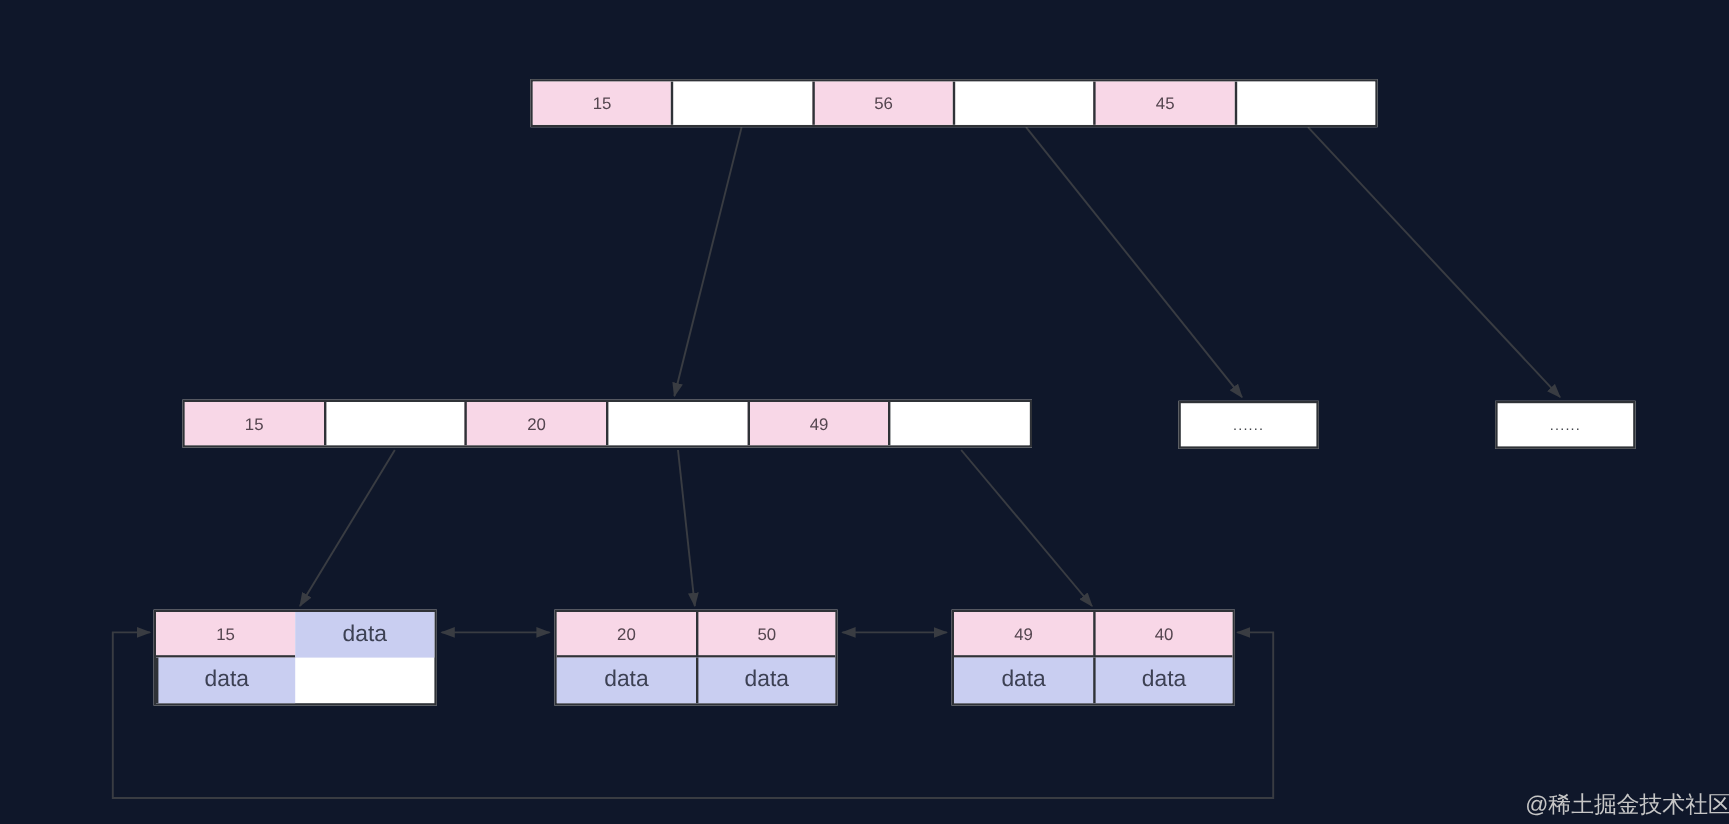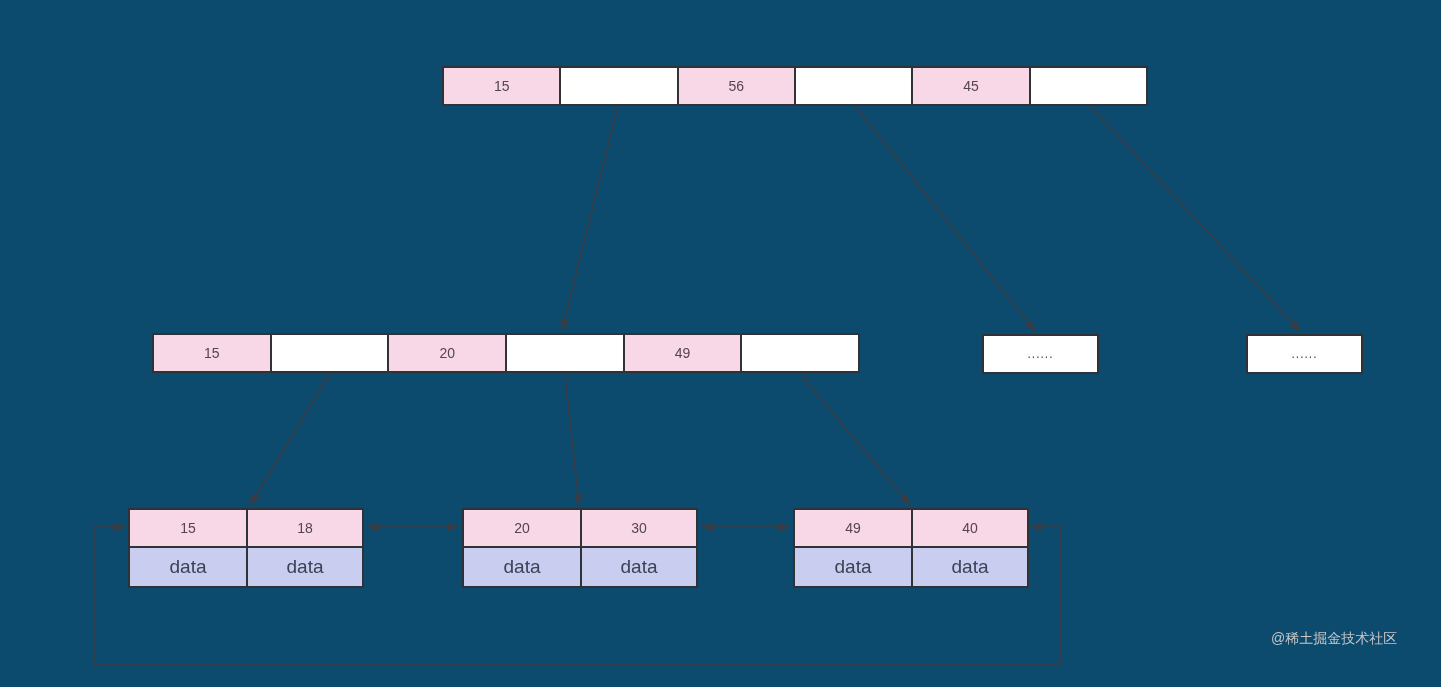--- a/index.html
+++ b/index.html
@@ -1,20 +1,20 @@
 <!DOCTYPE html>
 <html><head>
 <meta charset="utf-8">
 <style>
   * { margin:0; padding:0; box-sizing:border-box; }
   html,body { background:#ffffff; }
   body { font-family:"Liberation Sans","DejaVu Sans",sans-serif; }
   .canvas {
     position:relative; width:1441px; height:687px;
-    background:#0c4a6e; overflow:hidden;
+    background:#0f172a; overflow:hidden;
   }
   .arrow-layer { position:absolute; left:0; top:0; width:1441px; height:687px; }
 
   
   .inode {
     position:absolute; display:flex;
     border:2px solid #2f3237; background:#ffffff;
   }
   .inode .cell {
     flex:1; display:flex; align-items:center; justify-content:center;
@@ -52,22 +52,22 @@
   .leaf .dcell {
     background:#c9cef1; font-size:19px; color:#3d4154;
   }
   .leaf .col2 { border-left:2px solid #2f3237; }
   .leaf-1 { left:128px; top:508px; }
   .leaf-2 { left:462px; top:508px; }
   .leaf-3 { left:793px; top:508px; }
 
   
   .watermark {
-    position:absolute; left:1271px; top:630px;
-    font-size:14px; color:#c6c6c6; white-space:nowrap;
+    position:absolute; left:1271px; top:658px;
+    font-size:19px; color:#c6c6c6; white-space:nowrap;
   }
 </style>
 </head>
 <body>
 
 <div class="canvas">
 
   <svg class="arrow-layer" width="1441" height="687" viewBox="0 0 1441 687" xmlns="http://www.w3.org/2000/svg">
     <defs>
       <marker id="ah" markerUnits="userSpaceOnUse" markerWidth="12" markerHeight="9" refX="11" refY="4.5" orient="auto-start-reverse">
@@ -103,28 +103,27 @@
     <div class="cell"></div>
     <div class="cell key">49</div>
     <div class="cell"></div>
   </div>
 
   <div class="ebox ebox-1">......</div>
   <div class="ebox ebox-2">......</div>
 
   <div class="leaf leaf-1">
     <div class="kcell">15</div>
-    <div class="kcell col2">18</div>
     <div class="dcell">data</div>
     <div class="dcell col2">data</div>
   </div>
 
   <div class="leaf leaf-2">
     <div class="kcell">20</div>
-    <div class="kcell col2">30</div>
+    <div class="kcell col2">50</div>
     <div class="dcell">data</div>
     <div class="dcell col2">data</div>
   </div>
 
   <div class="leaf leaf-3">
     <div class="kcell">49</div>
     <div class="kcell col2">40</div>
     <div class="dcell">data</div>
     <div class="dcell col2">data</div>
   </div>

